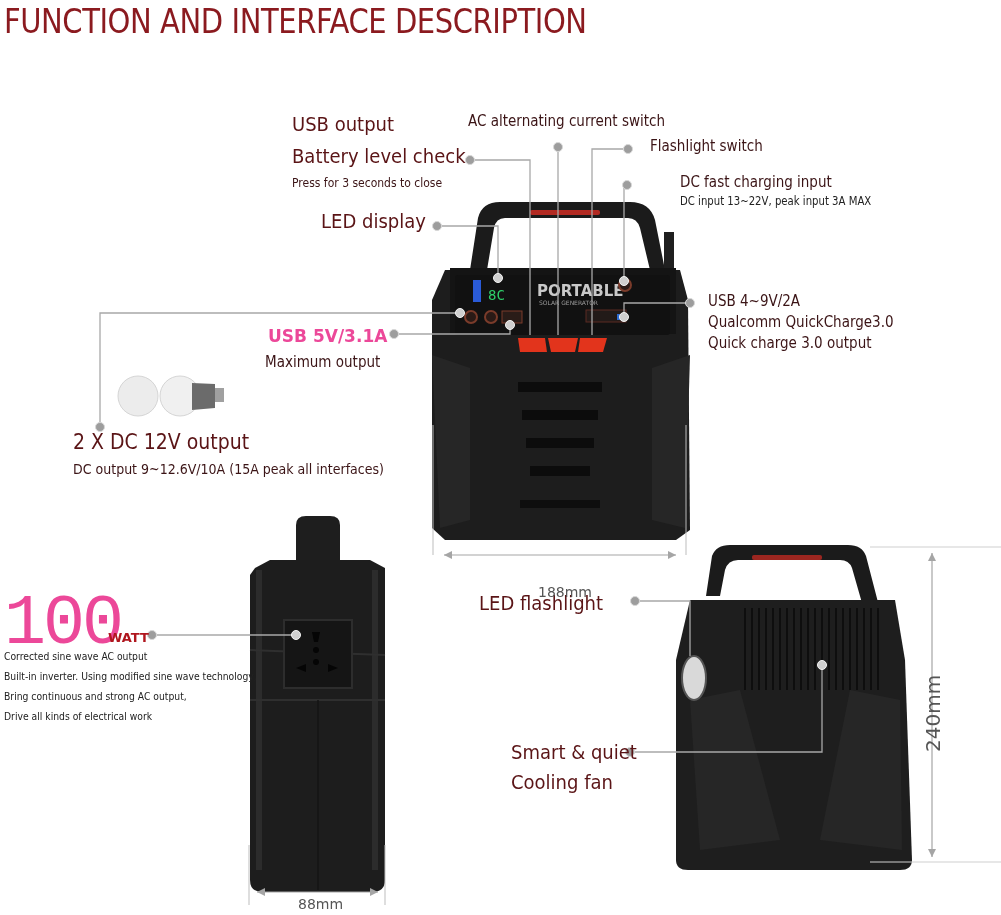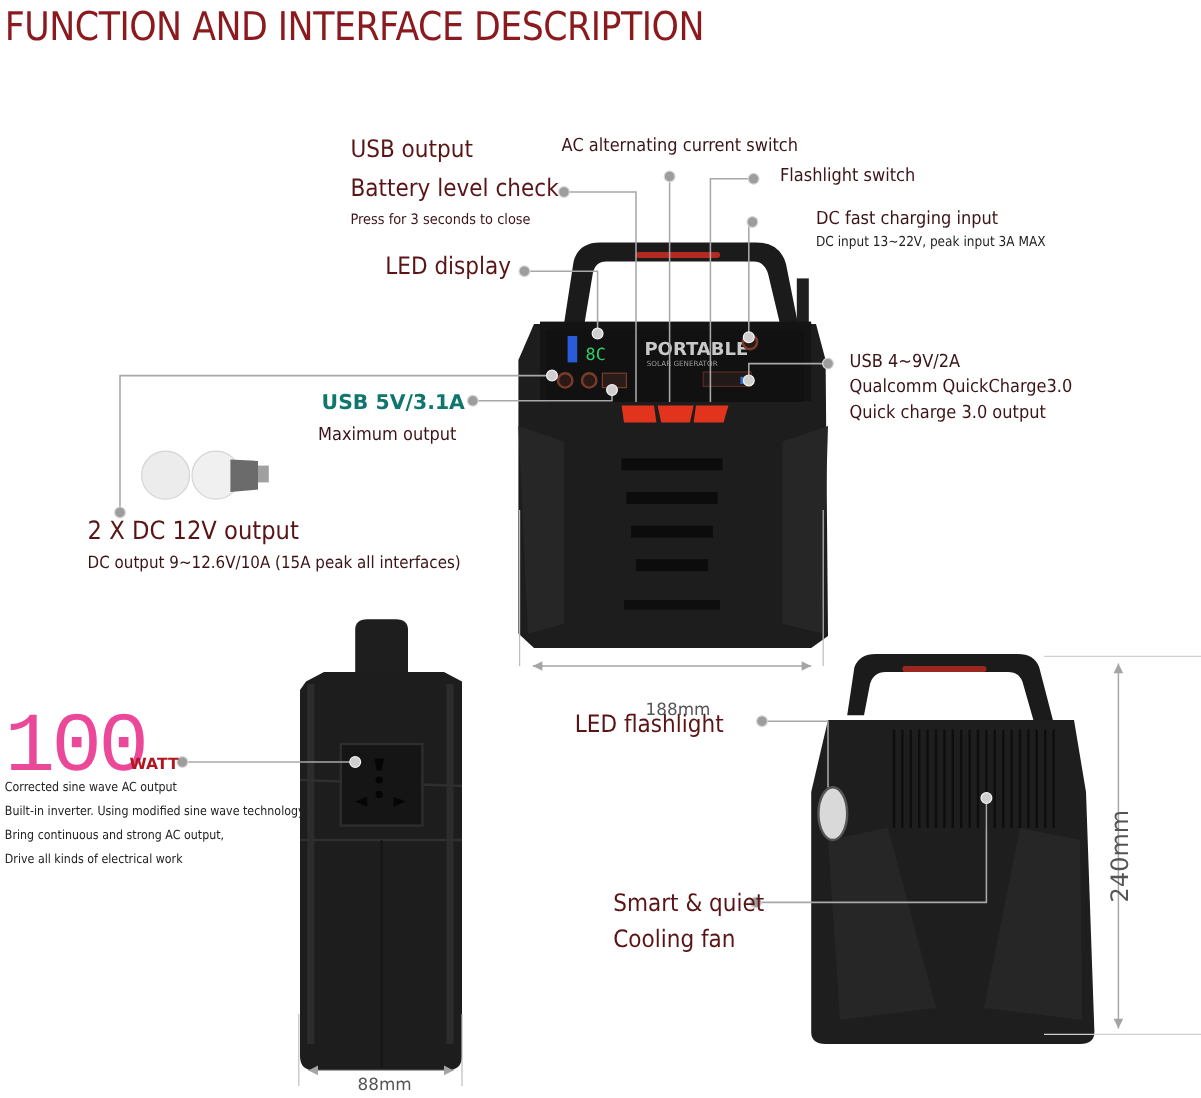--- a/index.html
+++ b/index.html
@@ -2,21 +2,21 @@
 <html><head>
 <meta charset="utf-8">
 <style>
   * { box-sizing: border-box; margin: 0; padding: 0; }
   body { width: 1001px; height: 915px; background: #ffffff; position: relative; overflow: hidden; font-family: "Liberation Sans", "DejaVu Sans", sans-serif; }
   .abs { position: absolute; }
   .title { left: 4px; top: 2px; font-size: 33px; color: #8b1a1f; letter-spacing: -0.5px; font-family: "DejaVu Sans", sans-serif; font-weight: normal; transform: scaleX(0.88); transform-origin: left top; white-space: nowrap; }
   .lbl-big { color: #5a1416; font-size: 20px; white-space: nowrap; font-family: "DejaVu Sans", sans-serif; transform: scaleX(0.9); transform-origin: left top; }
   .lbl-mid { color: #3b1416; font-size: 15px; white-space: nowrap; font-family: "DejaVu Sans", sans-serif; transform: scaleX(0.9); transform-origin: left top; }
   .lbl-small { color: #3b1416; font-size: 12px; white-space: nowrap; font-family: "DejaVu Sans", sans-serif; transform: scaleX(0.9); transform-origin: left top; }
-  .lbl-bold { color: #0f766e; font-size: 17px; font-weight: bold; white-space: nowrap; font-family: "DejaVu Sans", sans-serif; }
+  .lbl-bold { color: #ec4899; font-size: 17px; font-weight: bold; white-space: nowrap; font-family: "DejaVu Sans", sans-serif; }
   .lbl-tiny { color: #222; font-size: 10.5px; white-space: nowrap; font-family: "DejaVu Sans", sans-serif; transform: scaleX(0.88); transform-origin: left top; }
   .dim { color: #555; font-size: 14px; font-family: "DejaVu Sans", sans-serif; }
   .big100 { color: #ec4899; font-size: 70px; font-family: Liberation Mono, monospace; letter-spacing: -3px; line-height: 1; }
   .watt { color: #b0161e; font-size: 13px; font-family: "DejaVu Sans", sans-serif; }
   .dot { position: absolute; width: 10px; height: 10px; border-radius: 50%; background: #9d9d9d; border: 1.5px solid #d8d8d8; }
   .dot.light { background: #cfcfcf; border-color: #f3f3f3; }
   svg { position: absolute; overflow: visible; }
 </style>
 </head>
 <body>

